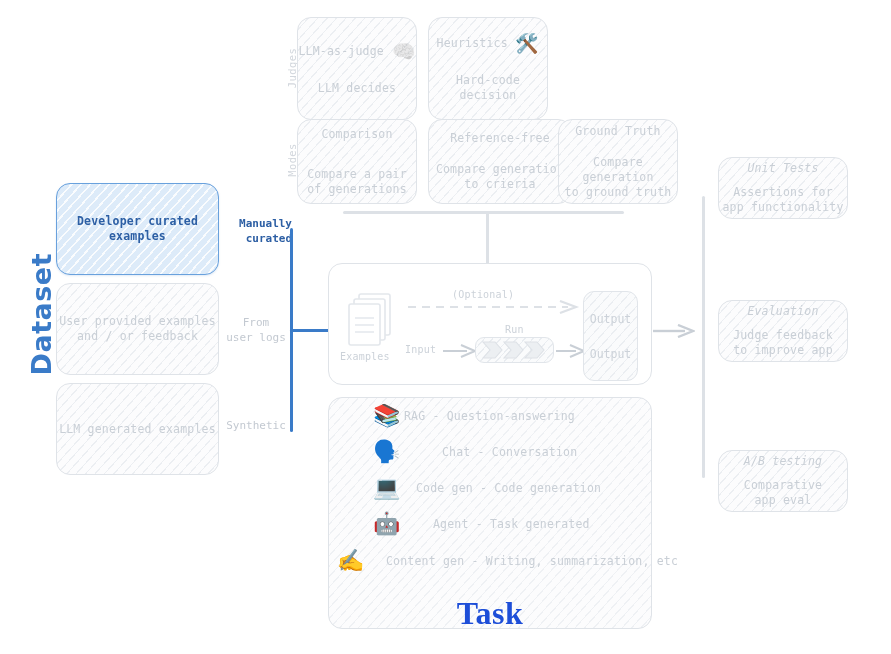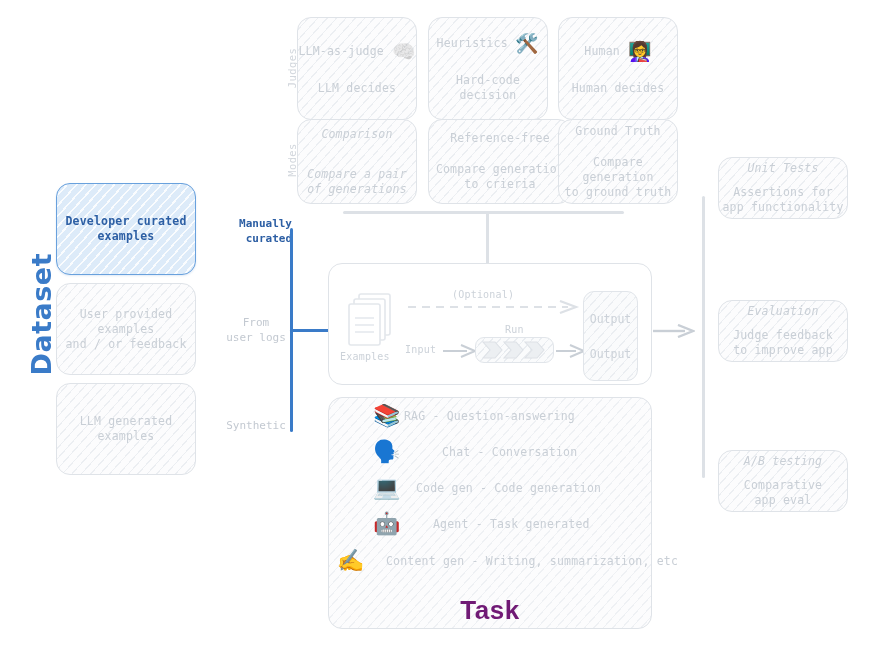--- a/index.html
+++ b/index.html
@@ -76,21 +76,21 @@
     font-size: 19px;
     line-height: 1;
     filter: grayscale(1) opacity(0.35);
   }
   .emoji-color {
     font-size: 19px;
     line-height: 1;
   }
 
   
-  .ds-box { width: 140px; height: 92px; }
+  .ds-box { width: 163px; height: 92px; }
 
   .ds-box.highlight {
     border: 1.6px solid #69a1dd;
     background-color: #ddebf9;
     background-image: repeating-linear-gradient(
         -48deg,
         rgba(255,255,255,0.85) 0px,
         rgba(255,255,255,0.85) 1.6px,
         rgba(255,255,255,0) 1.6px,
         rgba(255,255,255,0) 7px);
@@ -230,23 +230,23 @@
   .task-row .t-text {
     color: #c9cfd6;
     font-size: 11.5px;
     letter-spacing: 0.2px;
     white-space: nowrap;
   }
   .task-caption {
     position: absolute;
     width: 100%;
     text-align: center;
-    color: #701a75;
-    font-family: Liberation Sans, sans-serif;
-    font-size: 26px;
+    color: #1d4ed8;
+    font-family: Liberation Serif, serif;
+    font-size: 32px;
     font-weight: bold;
     letter-spacing: 0.5px;
   }
 
   
   .right-box { width: 130px; height: 62px; gap: 9px; }
   .right-box .box-title { font-size: 11.5px; font-style: italic; }
 </style>
 </head>
 <body>
@@ -289,31 +289,24 @@
   </div>
 
   <div class="box" style="left:297px; top:17px; width:120px; height:103px; gap:20px;">
     <div class="titlerow">
       <span class="box-title">LLM-as-judge</span>
       <span class="emoji-gray">🧠</span>
     </div>
     <div class="box-sub">LLM decides</div>
   </div>
 
-  <div class="box" style="left:558px; top:17px; width:120px; height:103px; gap:20px;">
-    <div class="titlerow">
-      <span class="box-title">Human</span>
-      <span class="emoji-color">👩‍🏫</span>
-    </div>
-    <div class="box-sub">Human decides</div>
-  </div>
 
   <div class="rot side-label" style="left:262px; top:154px; width:60px; text-align:center; transform:rotate(-90deg);">Modes</div>
 
-  <div class="box" style="left:297px; top:119px; width:120px; height:85px; gap:25px;font-style:italic;">
+  <div class="box" style="left:297px; top:119px; width:120px; height:85px; gap:25px;">
     <div class="box-title">Comparison</div>
     <div class="box-sub">Compare a pair
 of generations</div>
   </div>
 
   <div class="box" style="left:428px; top:119px; width:144px; height:85px; gap:16px;">
     <div class="box-title">Reference-free</div>
     <div class="box-sub">Compare generation
 to crieria</div>
   </div>

